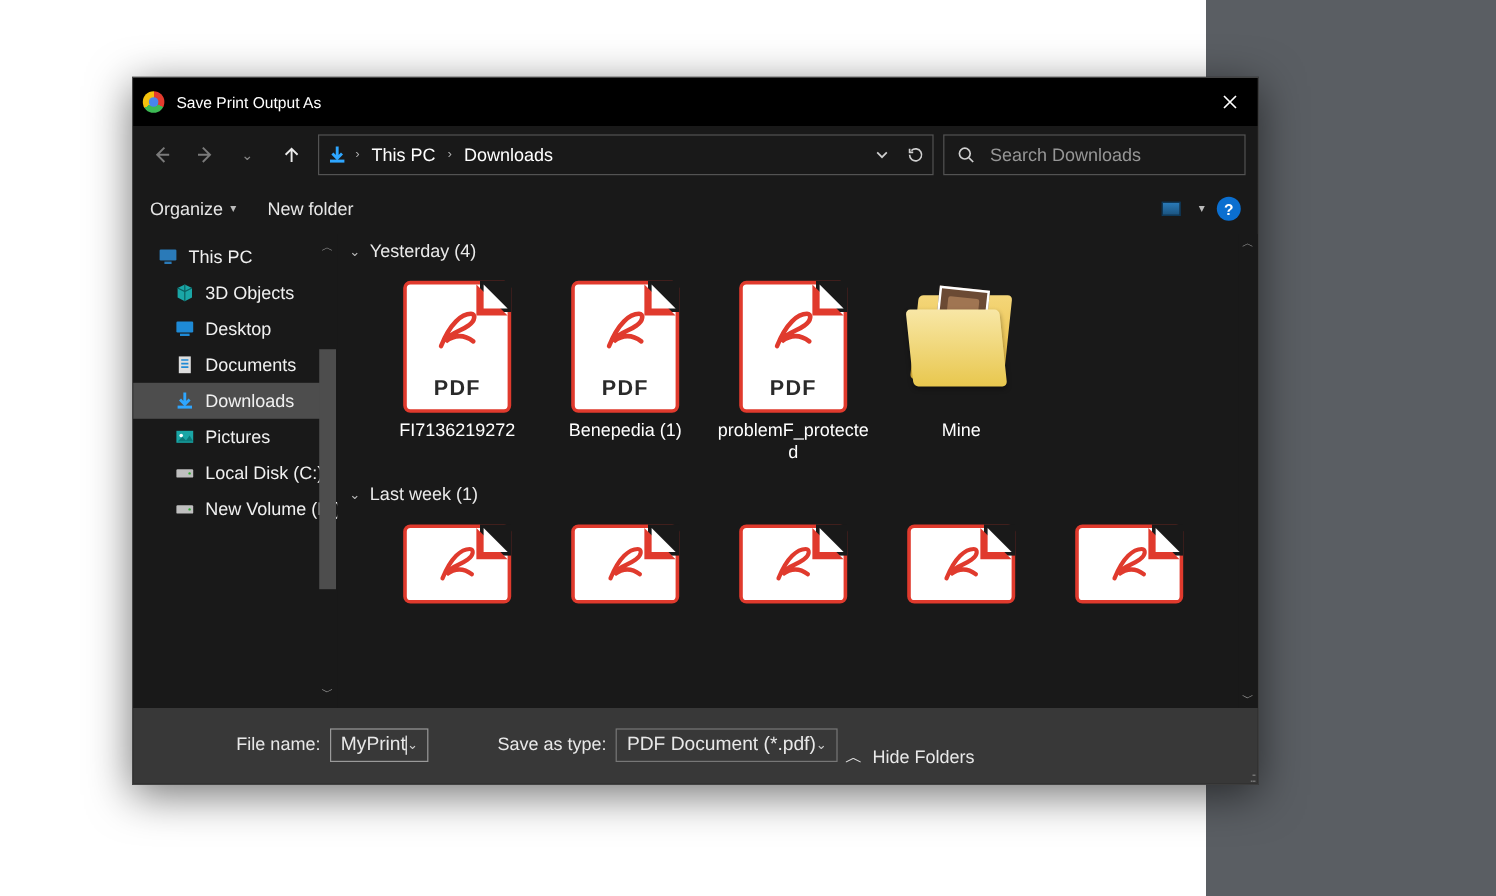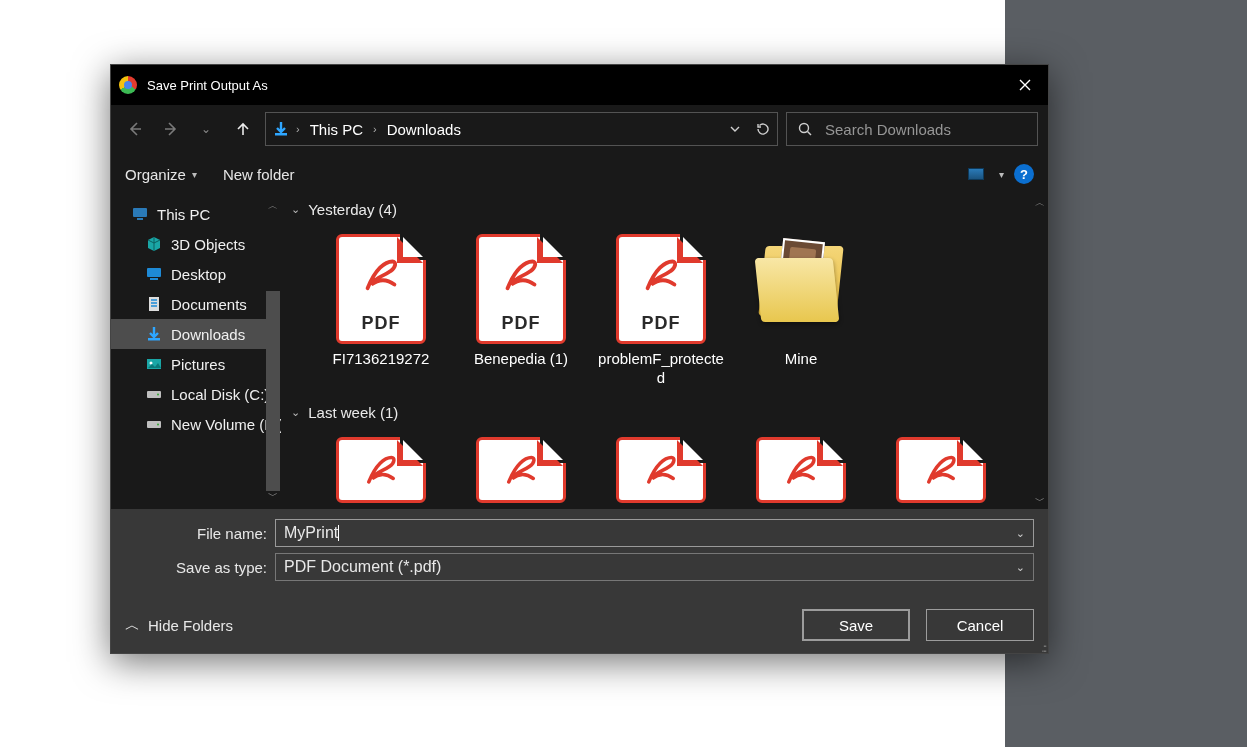--- a/index.html
+++ b/index.html
@@ -86,21 +86,21 @@
   .partial .pdf-logo { top:10px; }
   .partial .pdf-logo svg { width:42px; height:42px; }
   .file-name { margin-top:6px; color:#fff; font-size:15px; text-align:center; line-height:1.25; max-width:128px; word-break:break-word; }
 
   .folder-thumb { width:90px; height:96px; position:relative; }
   .folder-back { position:absolute; left:6px; top:12px; width:78px; height:70px; background:linear-gradient(#f4d679,#e7bb3c); border-radius:4px; transform:skewX(-6deg); }
   .folder-front { position:absolute; left:2px; top:24px; width:78px; height:64px; background:linear-gradient(#f8e7a6,#e8c74e); border-radius:4px; transform:skewX(6deg); box-shadow:0 2px 4px rgba(0,0,0,.4); }
   .folder-photo { position:absolute; left:24px; top:6px; width:42px; height:60px; background:#6b4a34; border:2px solid #fff; transform:rotate(6deg); overflow:hidden; }
   .folder-photo::after { content:""; position:absolute; inset:6px 6px 18px 6px; background:#a07552; border-radius:2px; }
 
-  .bottom { background:#383838; padding:10px 14px 12px 14px; display:flex; flex-direction:column; gap:6px; position:relative; }
+  .bottom { background:#383838; padding:10px 14px 12px 14px; display:flex; flex-direction:row; gap:6px; position:relative; }
   .form-row { display:flex; align-items:center; gap:8px; }
   .form-label { width:142px; text-align:right; color:#e8e8e8; font-size:15px; }
   .form-field { flex:1; height:28px; border:1px solid #777; background:#383838; display:flex; align-items:center; padding:0 8px;justify-content:space-between; }
   .form-field.filename { border-color:#9a9a9a; }
   .form-field .dd-caret { color:#cfcfcf; font-size:11px; cursor:default; }
   .text-cursor { display:inline-block; width:1px; height:16px; background:#fff; vertical-align:middle; }
 
   .actions { display:flex; align-items:center; padding-top:22px; }
   .hide-folders { display:flex; align-items:center; gap:8px; color:#e8e8e8; font-size:15px; }
   .btns { margin-left:auto; display:flex; gap:16px; }
@@ -427,21 +427,17 @@
         <span>PDF Document (*.pdf)</span>
         <span style="flex:1"></span>
         <span class="dd-caret">⌄</span>
       </div>
     </div>
     <div class="actions">
       <div class="hide-folders">
         <span>︿</span>
         <span>Hide Folders</span>
       </div>
-      <div class="btns">
-        <div class="btn primary">Save</div>
-        <div class="btn">Cancel</div>
-      </div>
     </div>
     <div class="resize-grip">. .<br>. . .</div>
   </div>
 
 </div>
 
 </body></html>

